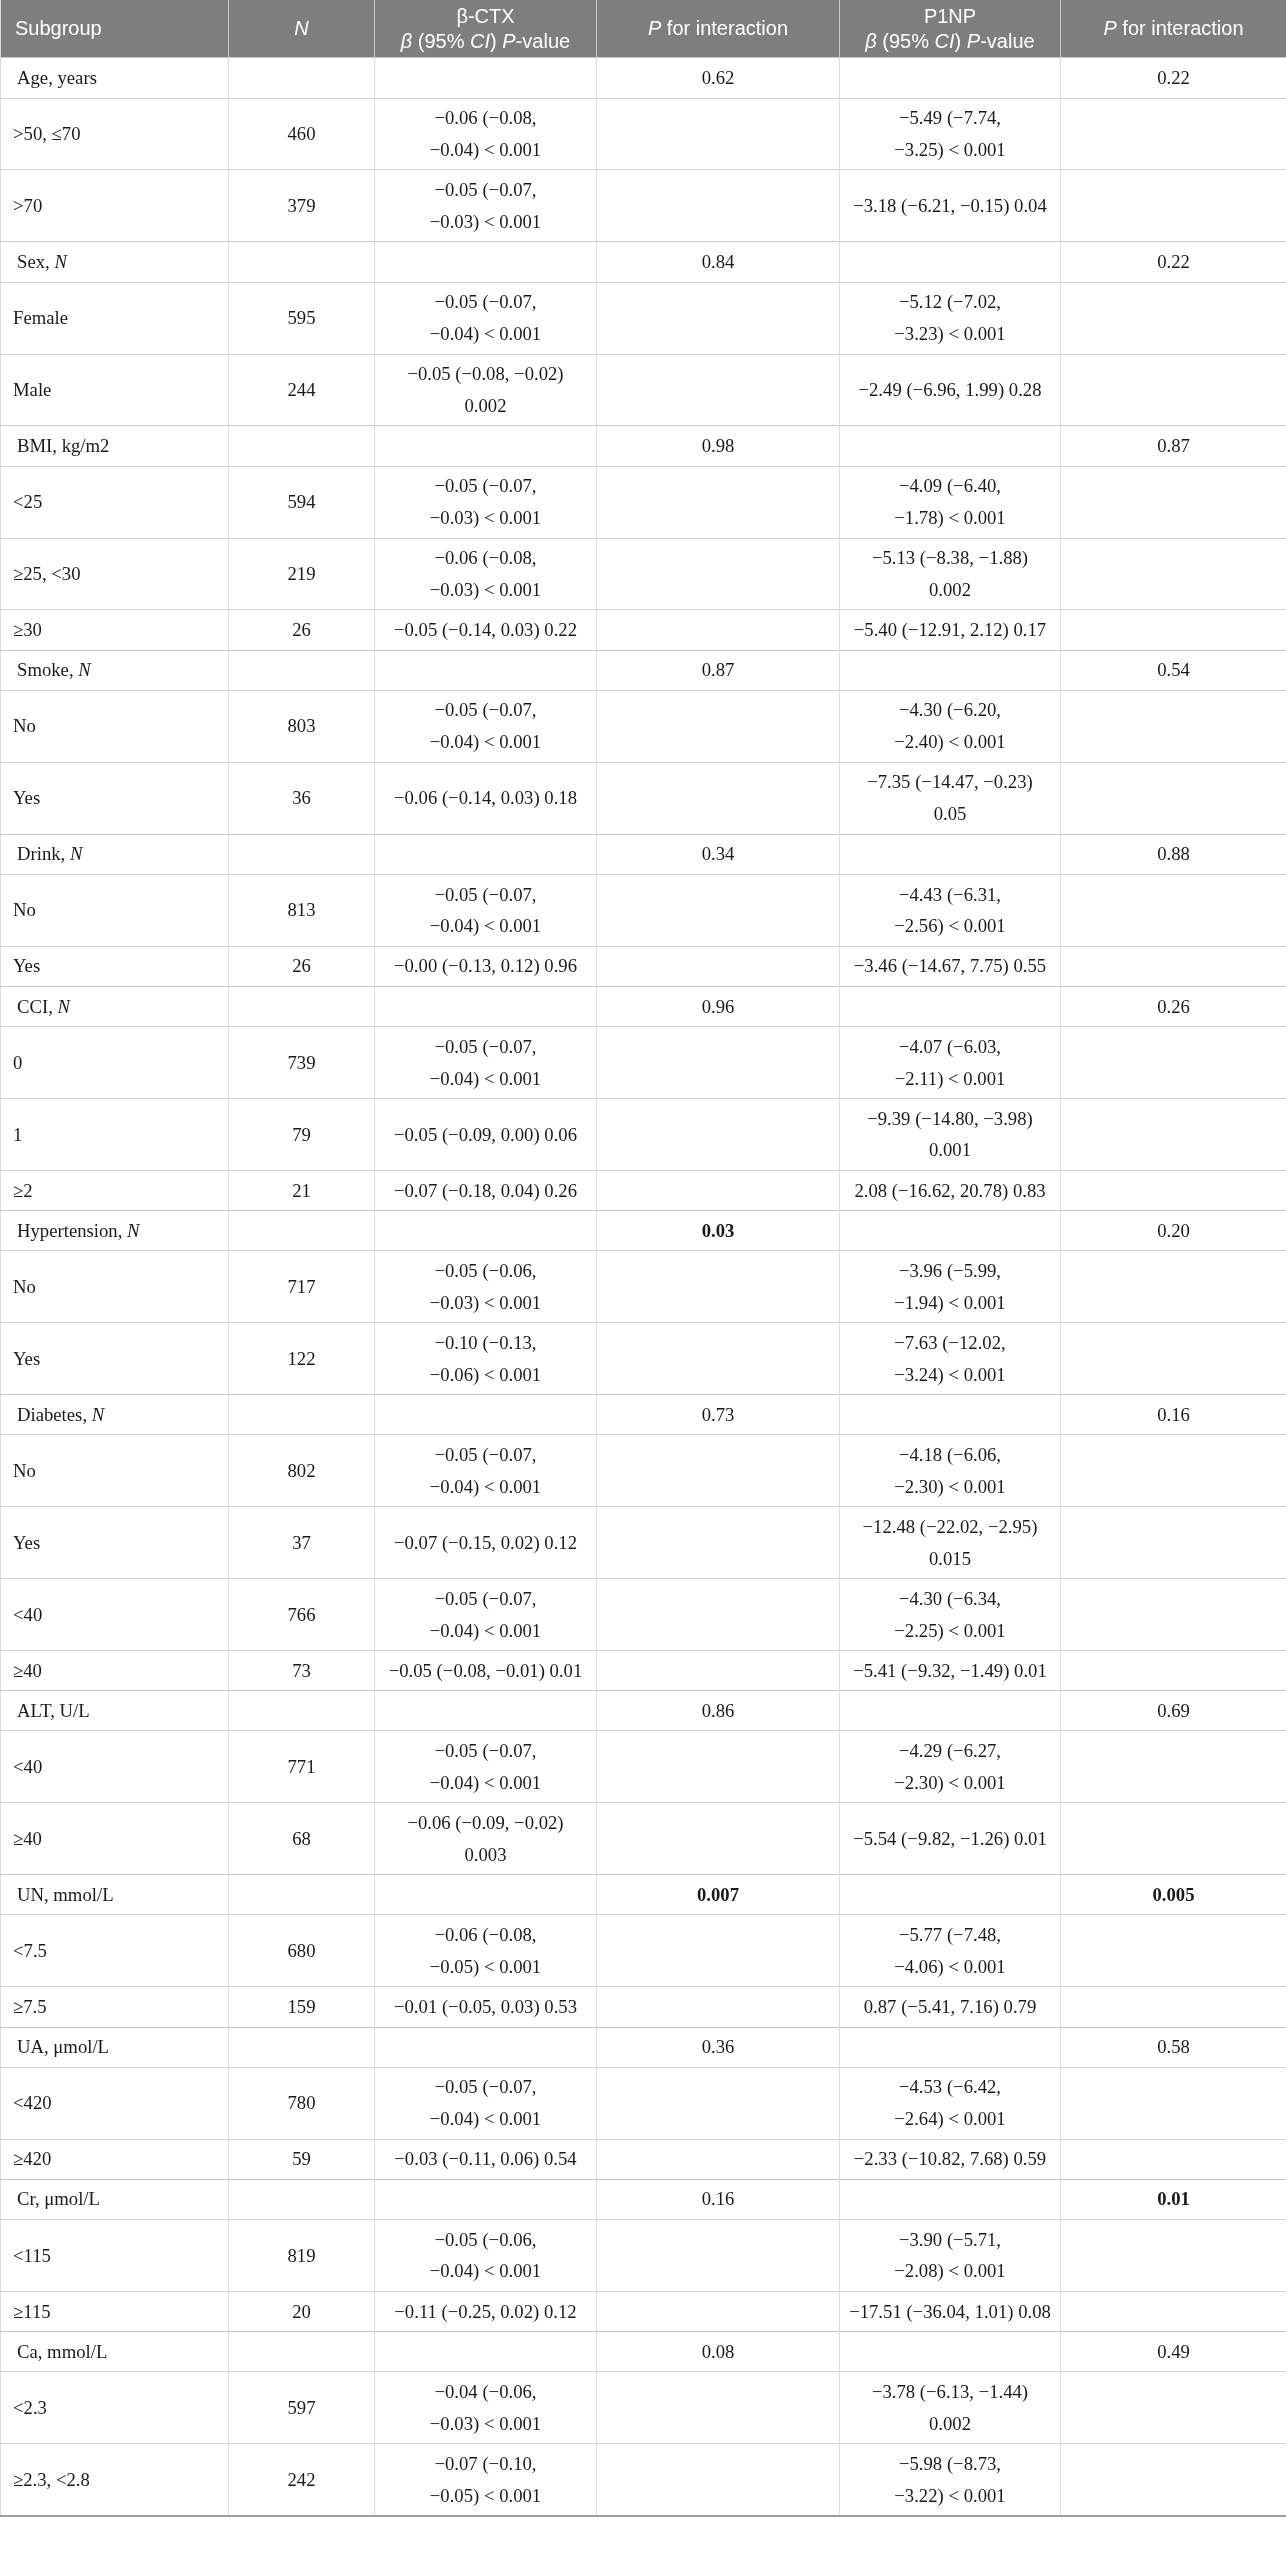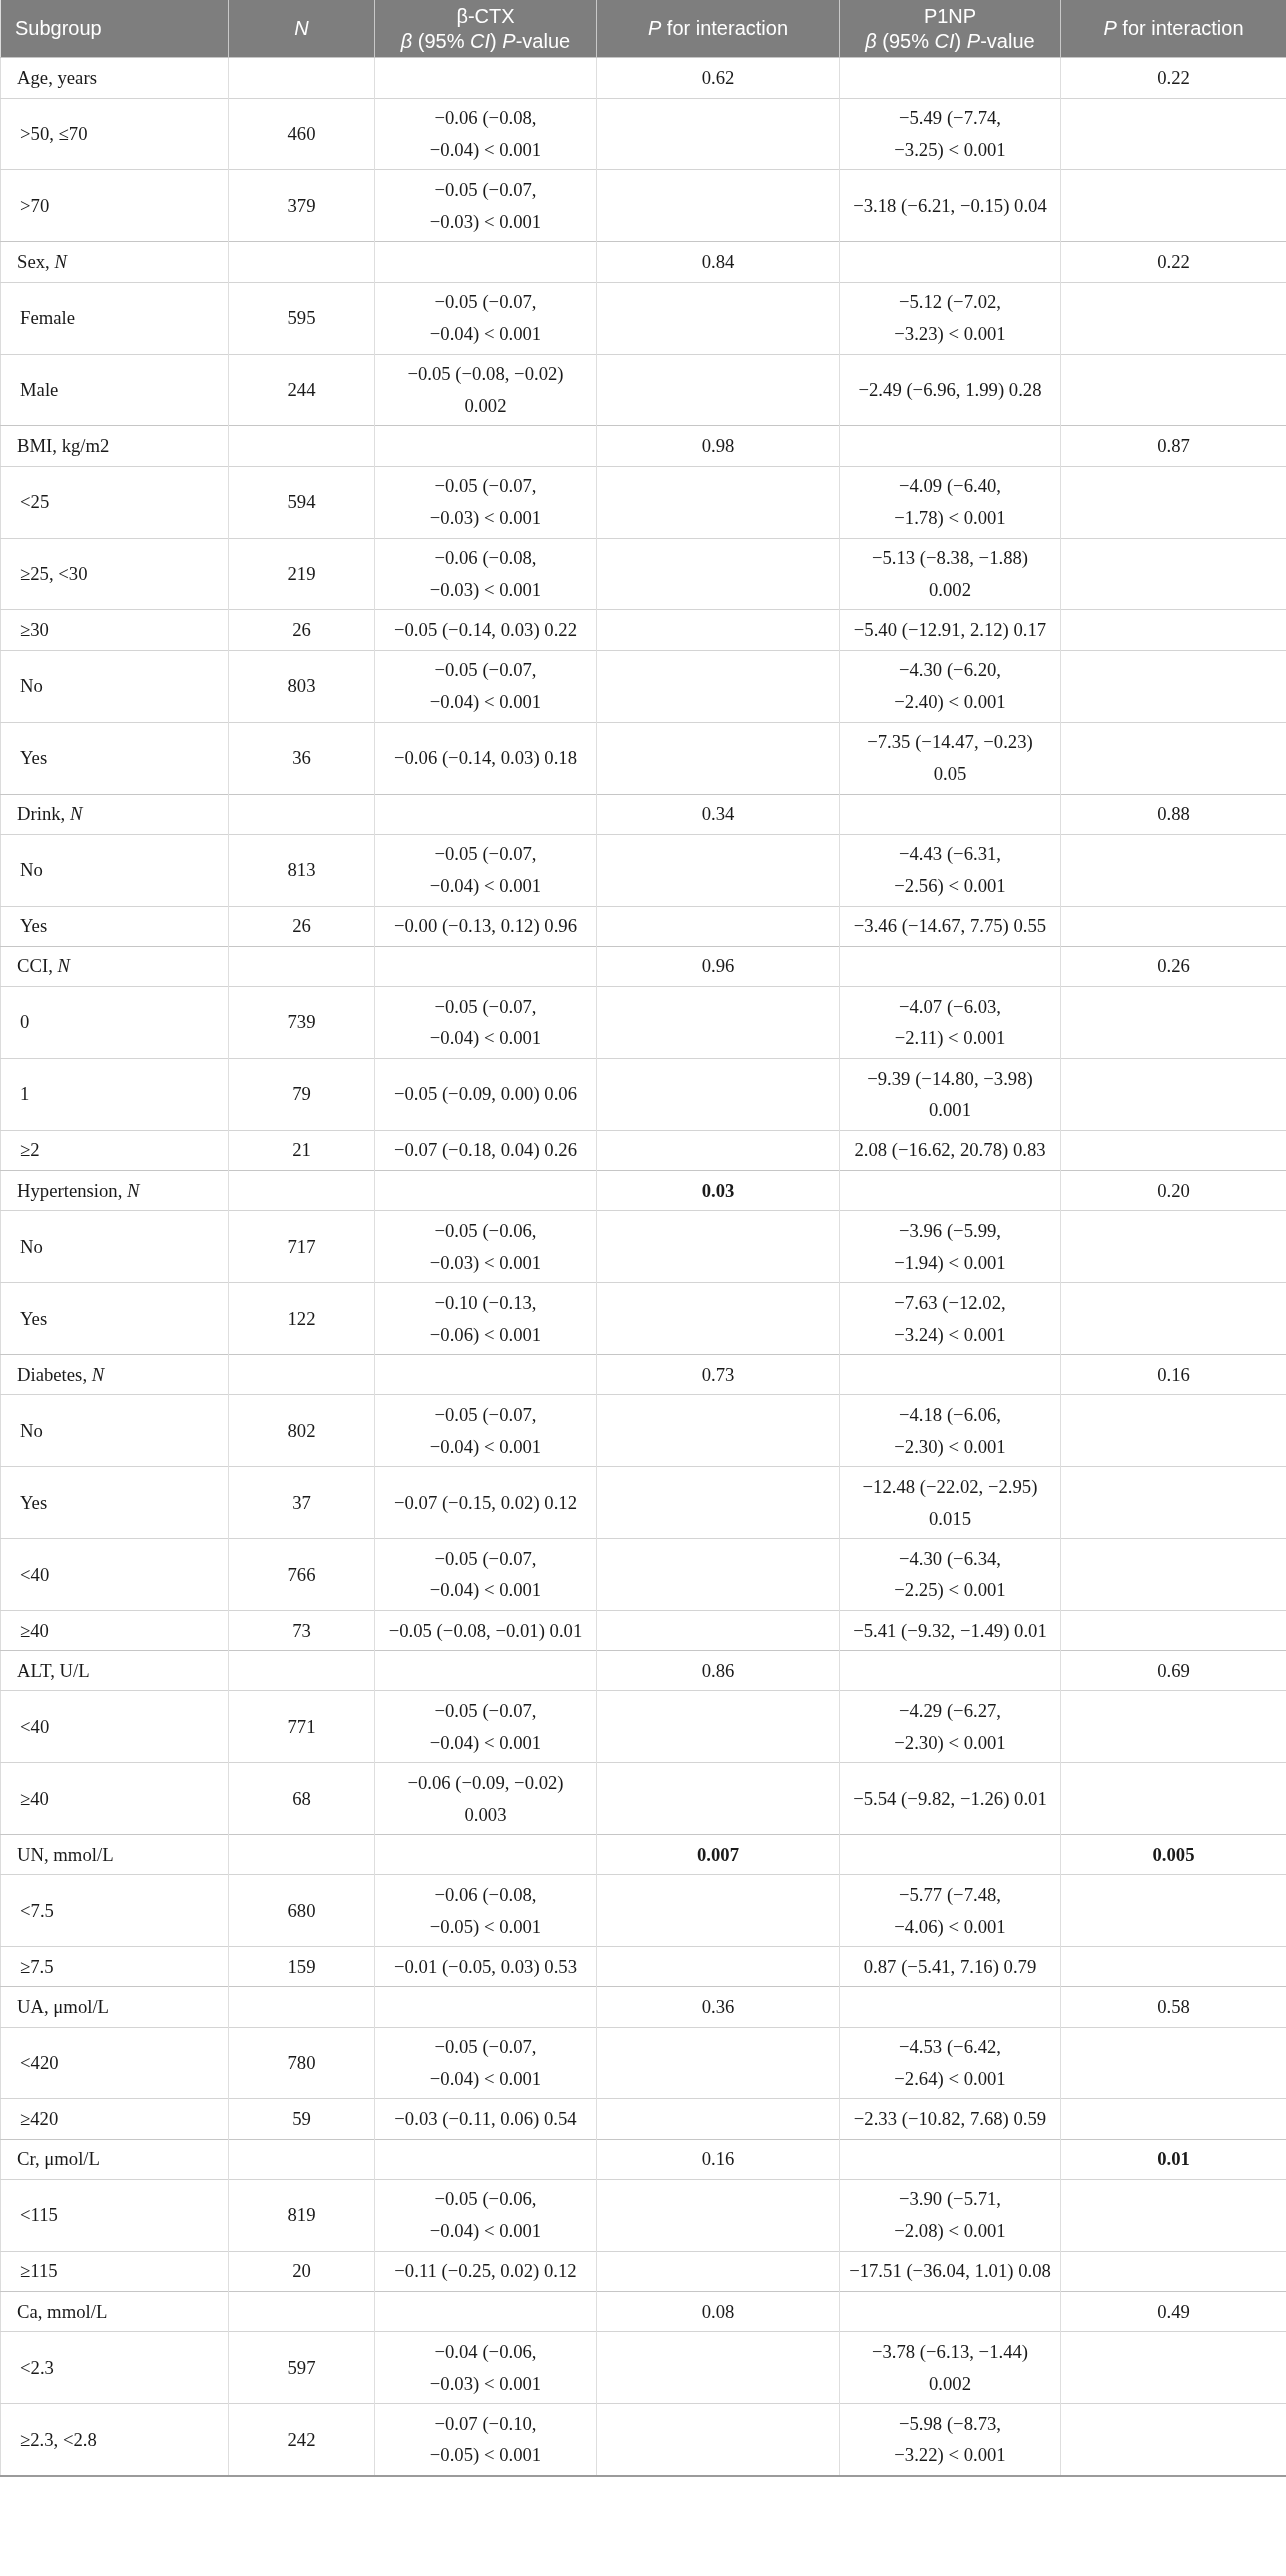--- a/index.html
+++ b/index.html
@@ -48,21 +48,21 @@
     line-height: 1.7;
     padding: 3.7px 6.2px;
     white-space: pre-line;
   }
   tbody td + td { border-left: 0.6px solid #dedede; }
   tbody tr.cat td { border-top: 1.9px solid #c6c6c6; }
   tbody tr.tall  { height: 70px; }
   tbody tr.short { height: 36px; }
 
   td.label { text-align: left; padding-left: 16px; white-space: normal; }
-  tr.sub td.label { padding-left: 19px; }
+  tr.sub td.label { padding-left: 12px; }
   td.n, td.val, td.pint { text-align: center; }
   td.bold { font-weight: bold; }
 </style>
 </head>
 <body>
 
 <table class="subgroup-table">
   <colgroup>
     <col class="c-subgroup">
       <col class="c-n">
@@ -165,20 +165,28 @@
         <td class="pint"></td>
       </tr>
       <tr class="sub short">
         <td class="label">≥30</td>
         <td class="n">26</td>
         <td class="val">−0.05 (−0.14, 0.03) 0.22</td>
         <td class="pint"></td>
         <td class="val">−5.40 (−12.91, 2.12) 0.17</td>
         <td class="pint"></td>
       </tr>
+      <tr class="cat short">
+        <td class="label">Smoke, <i>N</i></td>
+        <td class="n"></td>
+        <td class="val"></td>
+        <td class="pint">0.87</td>
+        <td class="val"></td>
+        <td class="pint">0.54</td>
+      </tr>
       <tr class="sub tall">
         <td class="label">No</td>
         <td class="n">803</td>
         <td class="val">−0.05 (−0.07,
 −0.04) &lt; 0.001</td>
         <td class="pint"></td>
         <td class="val">−4.30 (−6.20,
 −2.40) &lt; 0.001</td>
         <td class="pint"></td>
       </tr>

